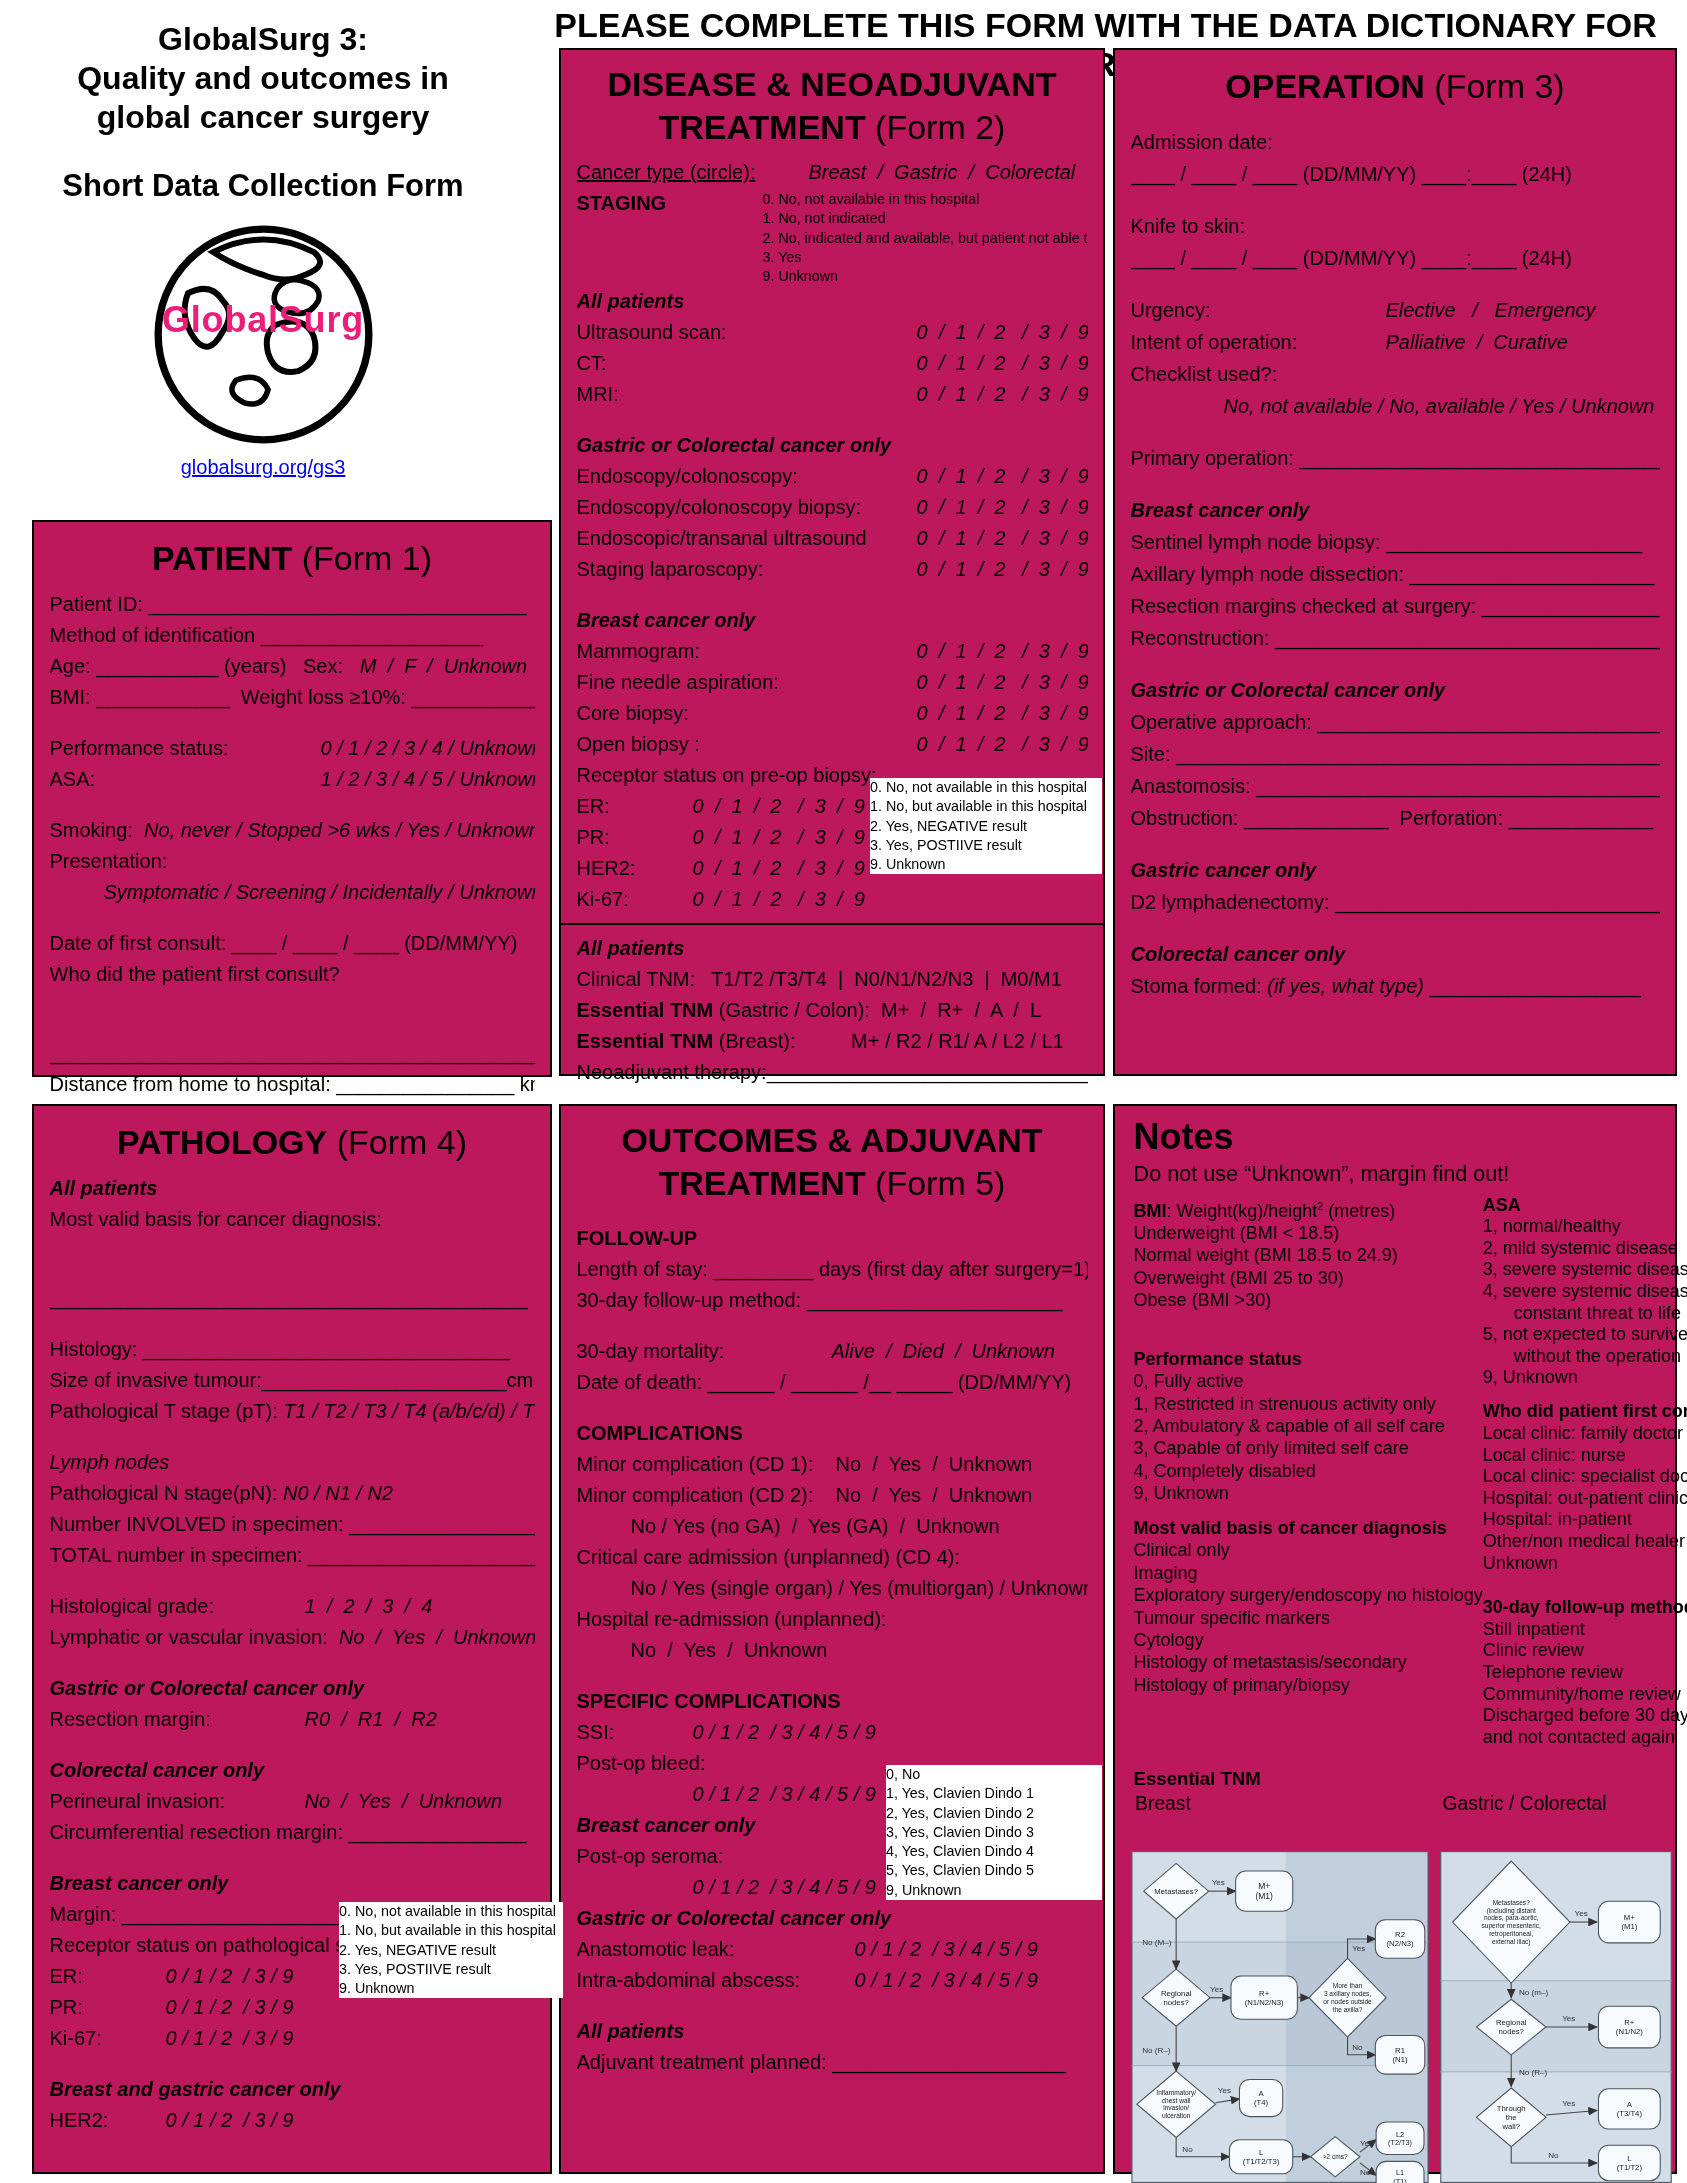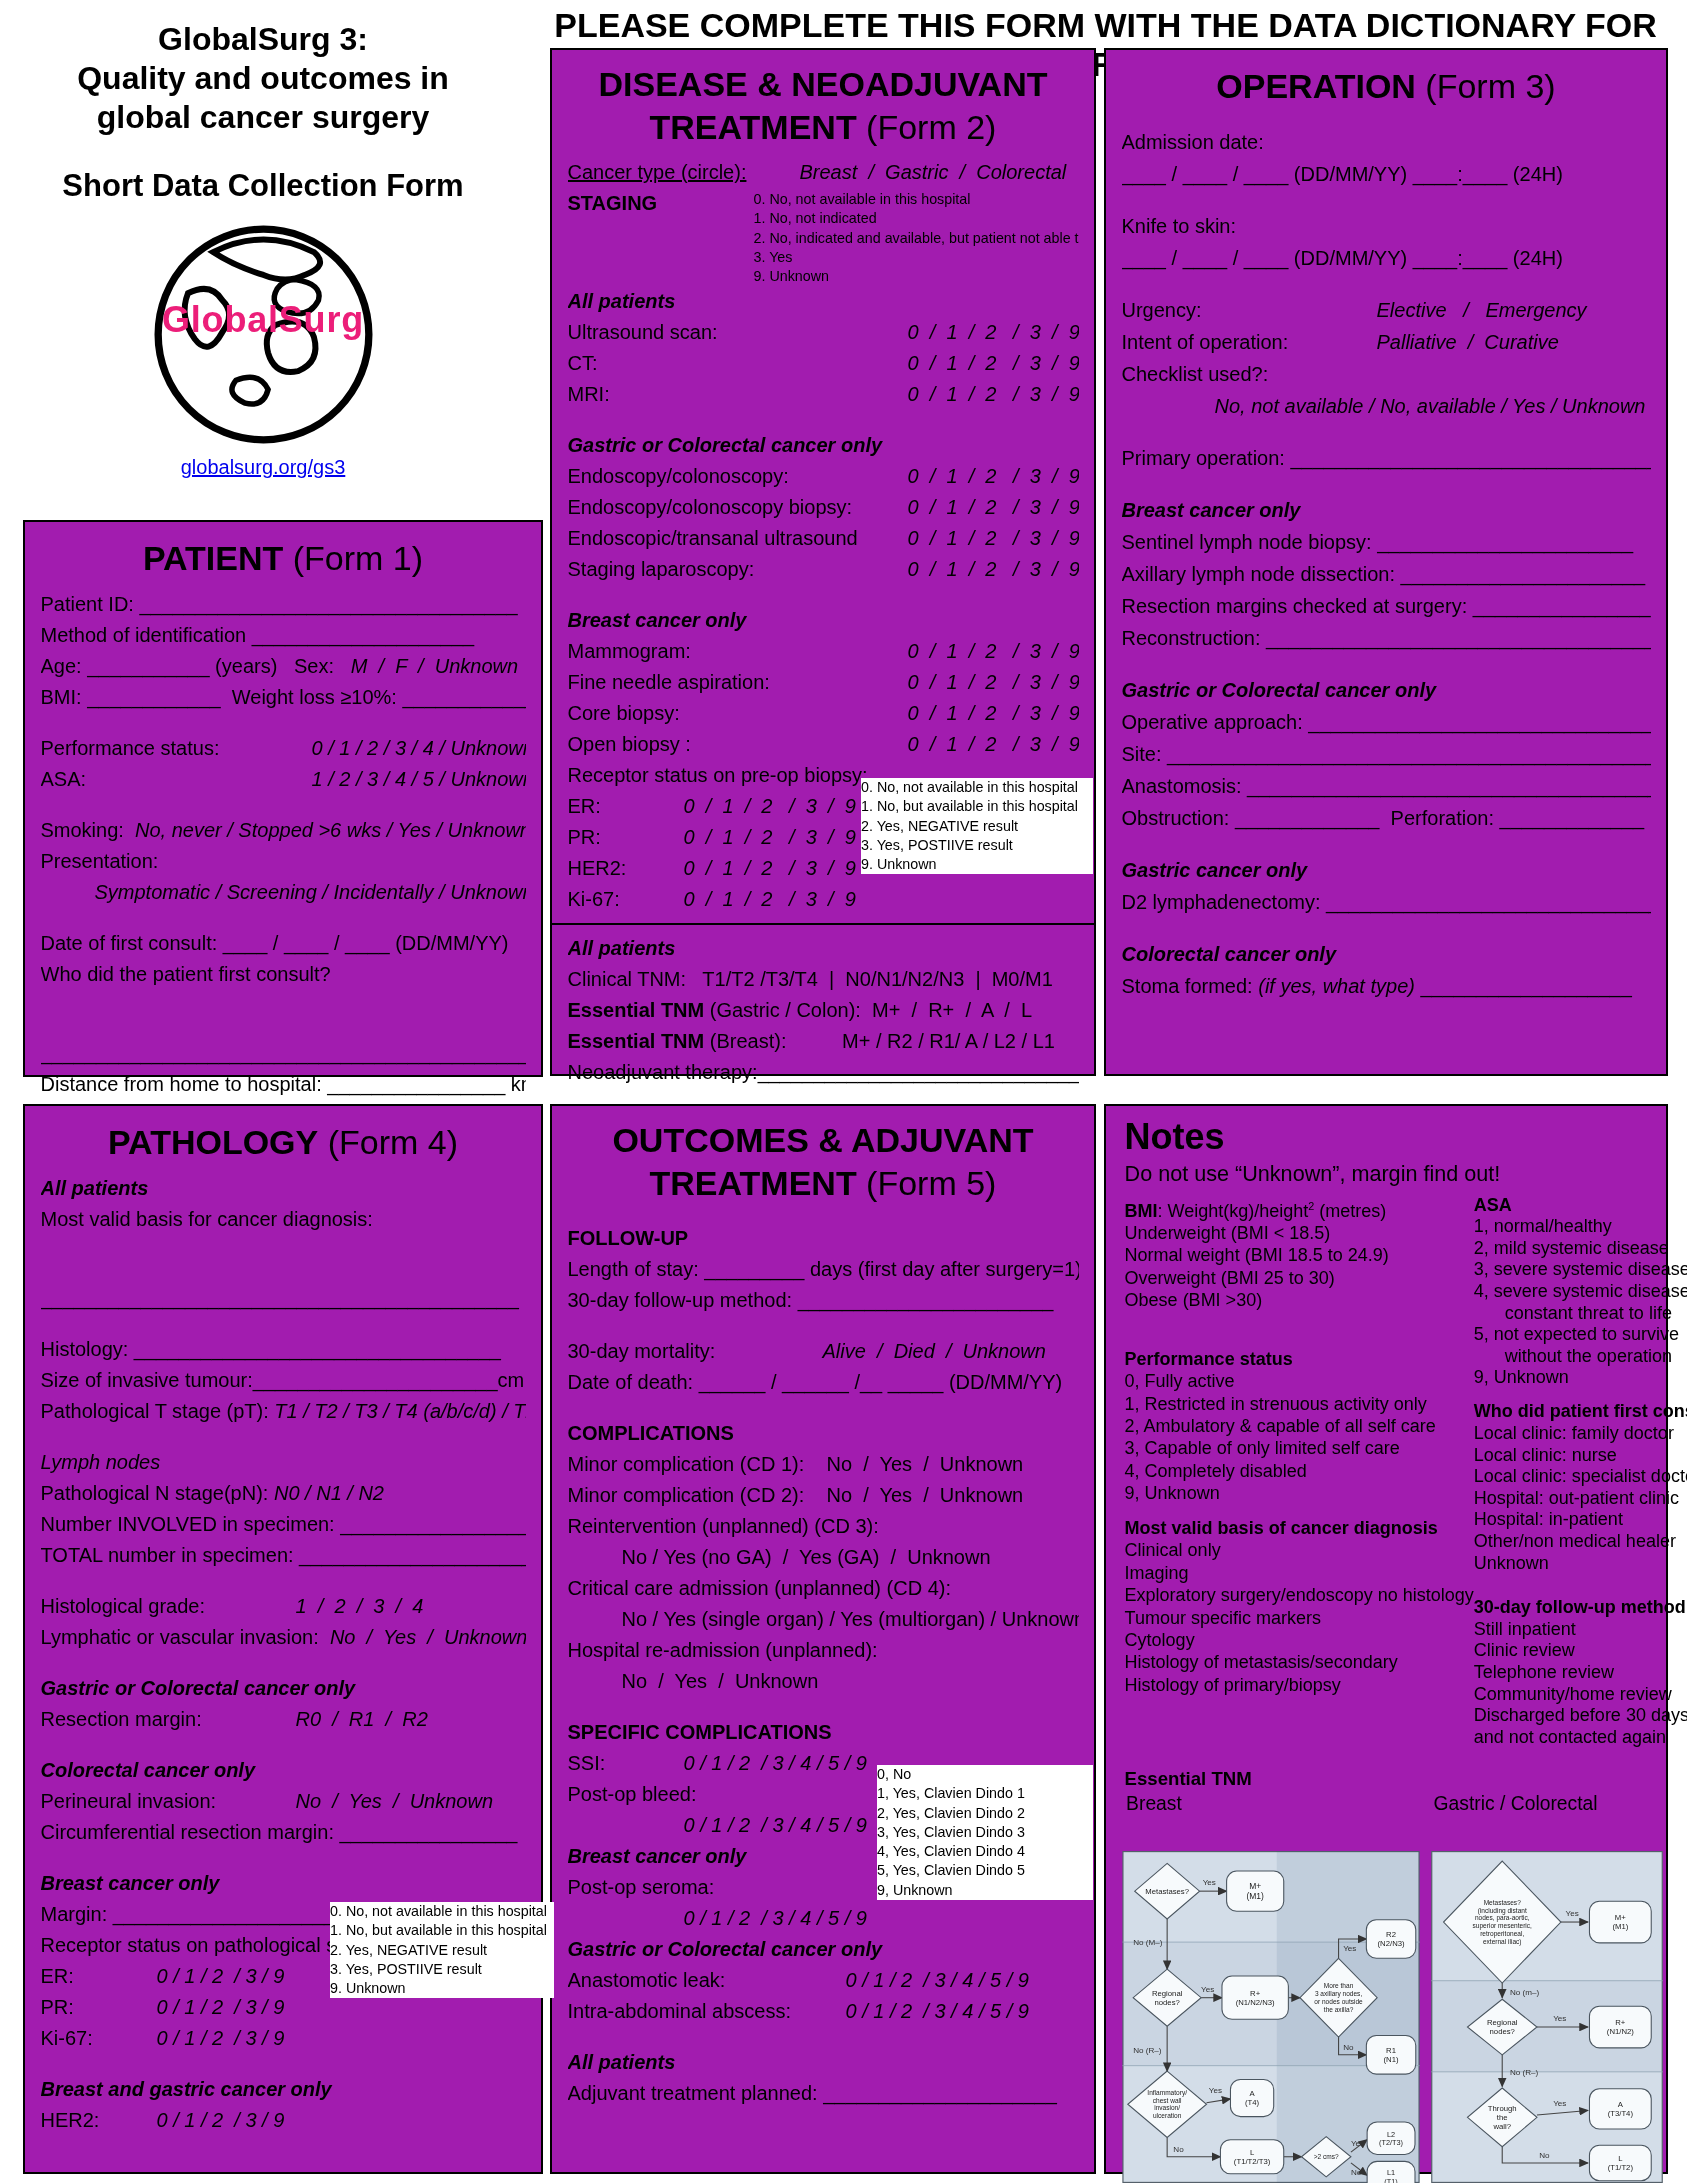--- a/index.html
+++ b/index.html
@@ -1,18 +1,18 @@
 <!DOCTYPE html>
 <html style="font-size:12.4px"><head>
 <meta charset="utf-8">
 <style>
   html,body{margin:0;padding:0;background:#e8e8e8;}
   #page{position:relative;width:1688px;height:2183px;background:#fff;
         font-family:"Liberation Sans", sans-serif;color:#000;overflow:hidden;}
-  .panel{position:absolute;border:2.3px solid #000;background:#a21caf;padding:12.4px 15.5px;box-sizing:border-box;}
+  .panel{position:absolute;border:2.3px solid #000;background:#be185d;padding:12.4px 15.5px;box-sizing:border-box;margin-left:9px;}
   .ptitle{text-align:center;font-size:34px;line-height:1.15;margin:4.6px 0 10.8px;}
   .b{font-weight:bold}
   .i{font-style:italic}
   .bi{font-weight:bold;font-style:italic}
   .sup{vertical-align:super;font-size:60%}
   .line{font-size:20px;line-height:31px;min-height:31px;white-space:pre;overflow:hidden;}
   .p3 .line{line-height:32px;min-height:32px;}
   .gap{margin-top:20px}.gap2{margin-top:48px}.gapS{margin-top:6.2px}
   .ind{padding-left:54px}.ind2{padding-left:93px}.ind3{padding-left:116px}
   .smallblock{display:inline-block;vertical-align:top;font-size:14.3px;line-height:19.3px;white-space:pre;padding-top:1.5px;}
@@ -199,21 +199,20 @@
     <div class="ptitle" style="margin-top:0;"><span class="b">TREATMENT</span><span> (Form 5)</span></div>
     <div>
         <div class="line gap"><span class="b">FOLLOW-UP</span></div>
         <div class="line"><span>Length of stay: _________ days (first day after surgery=1)</span></div>
         <div class="line"><span>30-day follow-up method: _______________________</span></div>
         <div class="line gap"><span style="display: inline-block; width: 255px;">30-day mortality:</span><span class="i">Alive  /  Died  /  Unknown</span></div>
         <div class="line"><span>Date of death: ______ / ______ /__ _____ (DD/MM/YY)</span></div>
         <div class="line gap"><span class="b">COMPLICATIONS</span></div>
         <div class="line"><span>Minor complication (CD 1):    No  /  Yes  /  Unknown</span></div>
         <div class="line"><span>Minor complication (CD 2):    No  /  Yes  /  Unknown</span></div>
-        <div class="line"><span>Reintervention (unplanned) (CD 3):</span></div>
         <div class="line ind"><span>No / Yes (no GA)  /  Yes (GA)  /  Unknown</span></div>
         <div class="line"><span>Critical care admission (unplanned) (CD 4):</span></div>
         <div class="line ind"><span>No / Yes (single organ) / Yes (multiorgan) / Unknown</span></div>
         <div class="line"><span>Hospital re-admission (unplanned):</span></div>
         <div class="line ind"><span>No  /  Yes  /  Unknown</span></div>
         <div class="line gap"><span class="b">SPECIFIC COMPLICATIONS</span></div>
         <div class="line"><span style="display: inline-block; width: 116px;">SSI:</span><span class="i">0 / 1 / 2  / 3 / 4 / 5 / 9</span></div>
         <div class="line"><span>Post-op bleed:</span></div>
         <div class="line ind3"><span class="i">0 / 1 / 2  / 3 / 4 / 5 / 9</span></div>
         <div class="line"><span class="bi">Breast cancer only</span></div>

